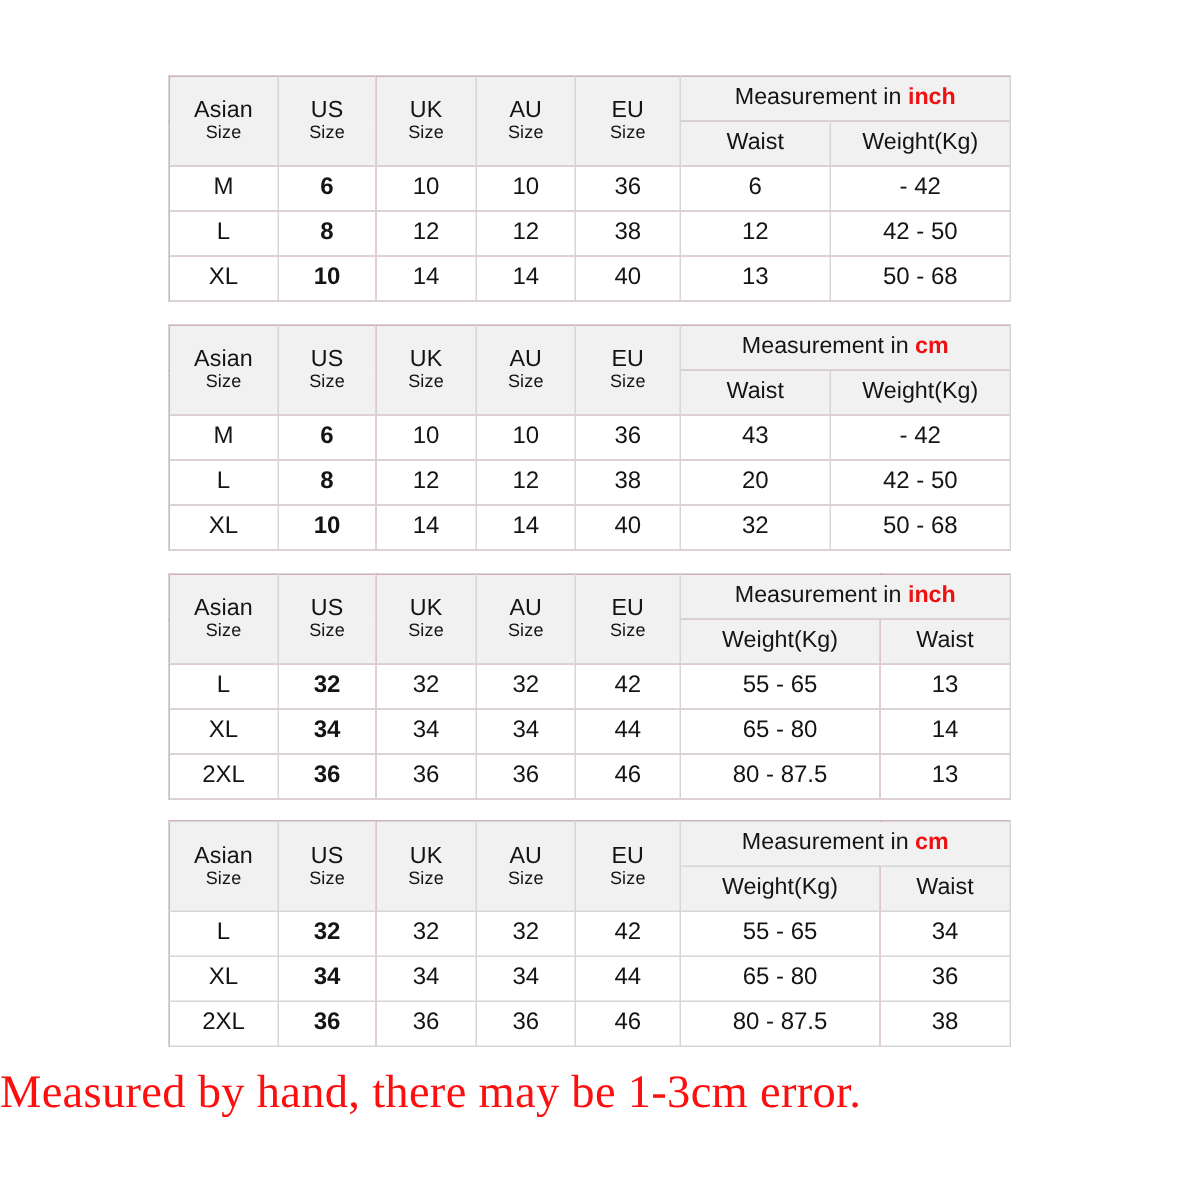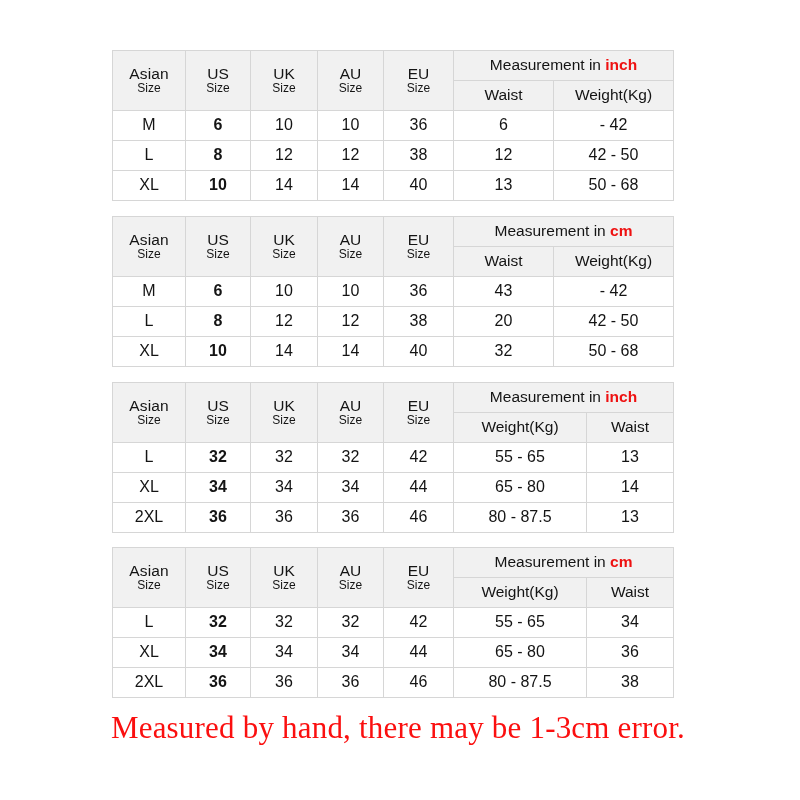--- a/index.html
+++ b/index.html
@@ -104,21 +104,21 @@
   #table-1 { top: 50px; }
   #table-2 { top: 216px; }
   #table-3 { top: 382px; }
   #table-4 { top: 547px; }
 
   #disclaimer-note {
     position: absolute;
     left: 0;
     top: 710px;
     width: 796px;
-    text-align: center;
+    text-align: left;
     color: #fb0f0f;
     font-family: "Liberation Serif", serif;
     font-size: 31px;
     letter-spacing: 0.2px;
     white-space: nowrap;
   }
 </style>
 </head>
 <body>
 

